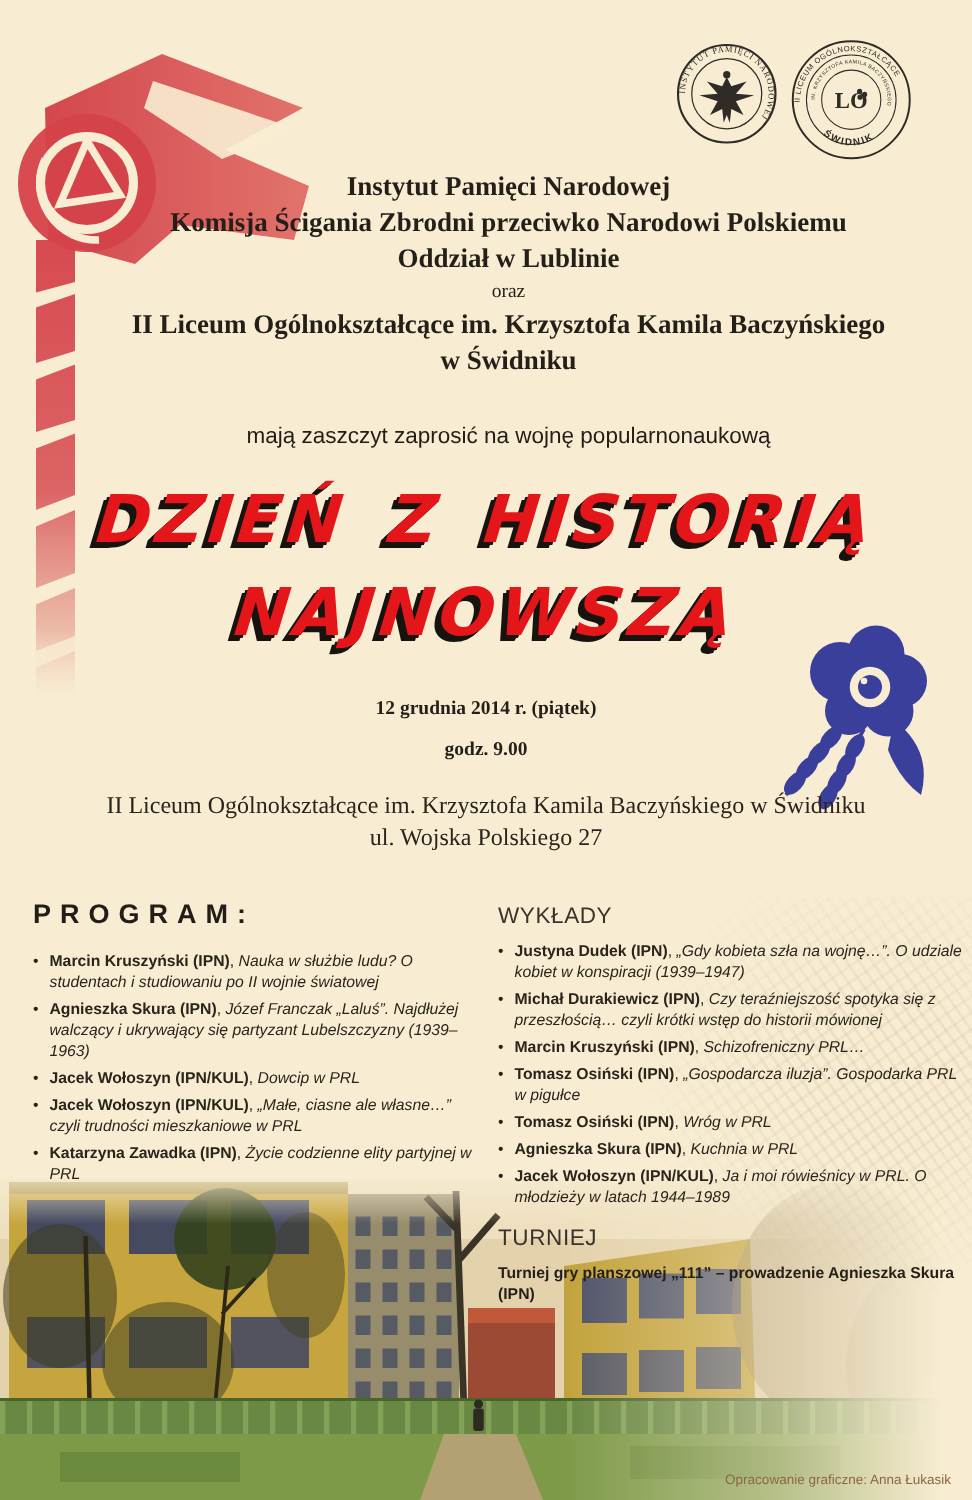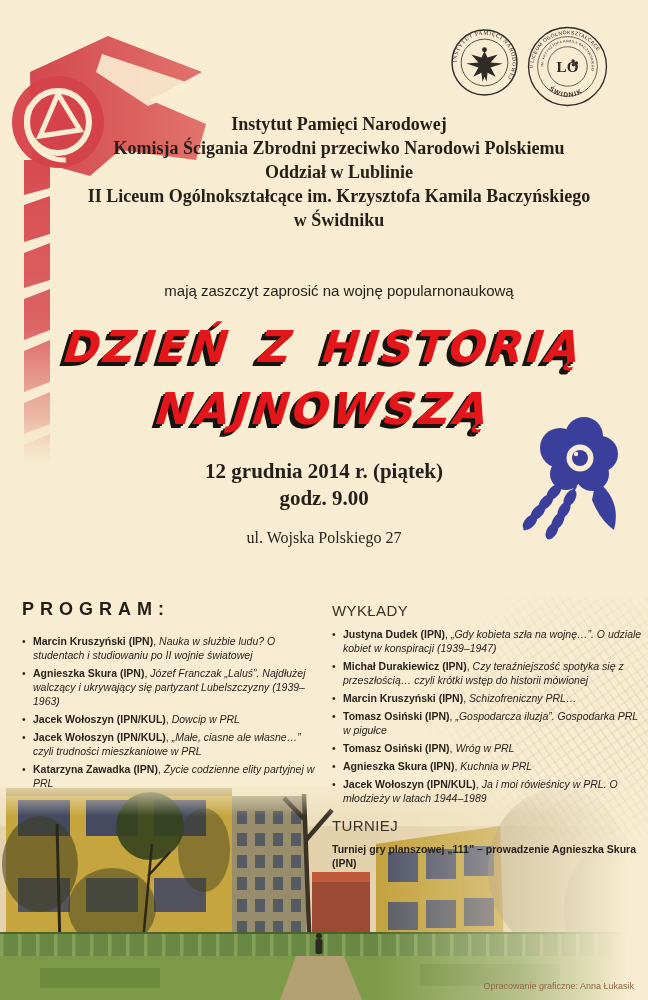--- a/index.html
+++ b/index.html
@@ -28,21 +28,21 @@
     font-family:"DejaVu Sans", sans-serif;
     font-style:italic; font-weight:800;
     font-size:44px; line-height:62px;
     letter-spacing:3px; word-spacing:10px;
     color:#e5161a;
     text-shadow:-4px 4px 0 #17130f, -2px 2px 0 #17130f;
     transform:skewX(-6deg);
   }
   
   .datetime{position:absolute; left:0; right:0; top:458px; text-align:center; z-index:2;}
-  .dt-line{font-size:21px; line-height:27px; font-weight:700; color:#241f18;}
+  .dt-line{font-size:13px; line-height:27px; font-weight:700; color:#241f18;}
   
   .flower{position:absolute; left:496px; top:408px; width:142px; height:134px; z-index:1;}
   
   .venue{position:absolute; left:0; right:0; top:527px; text-align:center; z-index:2;}
   .venue-line{font-size:16px; line-height:21px; color:#2a241d;}
   
   .program-heading{
     position:absolute; left:22px; top:599px; z-index:2;
     font-family:"Liberation Sans", sans-serif; font-weight:700;
     font-size:18px; letter-spacing:6px; color:#221d17;
@@ -158,20 +158,21 @@
       <circle cx="45.5" cy="34.5" r="1.7"></circle>
         <circle cx="48.8" cy="36.5" r="1.7"></circle>
         <circle cx="45.8" cy="38.3" r="1.7"></circle>
     </g>
   </svg>
 
   <div class="org-header">
     <div class="org-line">Instytut Pamięci Narodowej</div>
     <div class="org-line">Komisja Ścigania Zbrodni przeciwko Narodowi Polskiemu</div>
     <div class="org-line">Oddział w Lublinie</div>
+    <div class="org-conj">oraz</div>
     <div class="org-line">II Liceum Ogólnokształcące im. Krzysztofa Kamila Baczyńskiego</div>
     <div class="org-line">w Świdniku</div>
   </div>
 
   <div class="invitation">mają zaszczyt zaprosić na wojnę popularnonaukową</div>
 
   <div class="title-block">
     <div class="title-line">DZIEŃ Z HISTORIĄ</div>
     <div class="title-line">NAJNOWSZĄ</div>
   </div>
@@ -201,20 +202,21 @@
       <ellipse cx="34" cy="114" rx="4" ry="8" transform="rotate(42 34 114)"></ellipse>
       <line x1="80" y1="78" x2="52" y2="128"></line>
       <ellipse cx="74" cy="90" rx="4" ry="8" transform="rotate(30 74 90)"></ellipse>
       <ellipse cx="68" cy="102" rx="4" ry="8" transform="rotate(30 68 102)"></ellipse>
       <ellipse cx="62" cy="113" rx="4" ry="8" transform="rotate(30 62 113)"></ellipse>
       <ellipse cx="56" cy="123" rx="4" ry="8" transform="rotate(30 56 123)"></ellipse>
     </g>
   </svg>
 
   <div class="venue">
+    <div class="venue-line">II Liceum Ogólnokształcące im. Krzysztofa Kamila Baczyńskiego w Świdniku</div>
     <div class="venue-line">ul. Wojska Polskiego 27</div>
   </div>
 
   <div class="watermark"></div>
 
   <div class="program-heading">PROGRAM:</div>
 
   <div class="col col-left">
     <ul class="plist">
 

